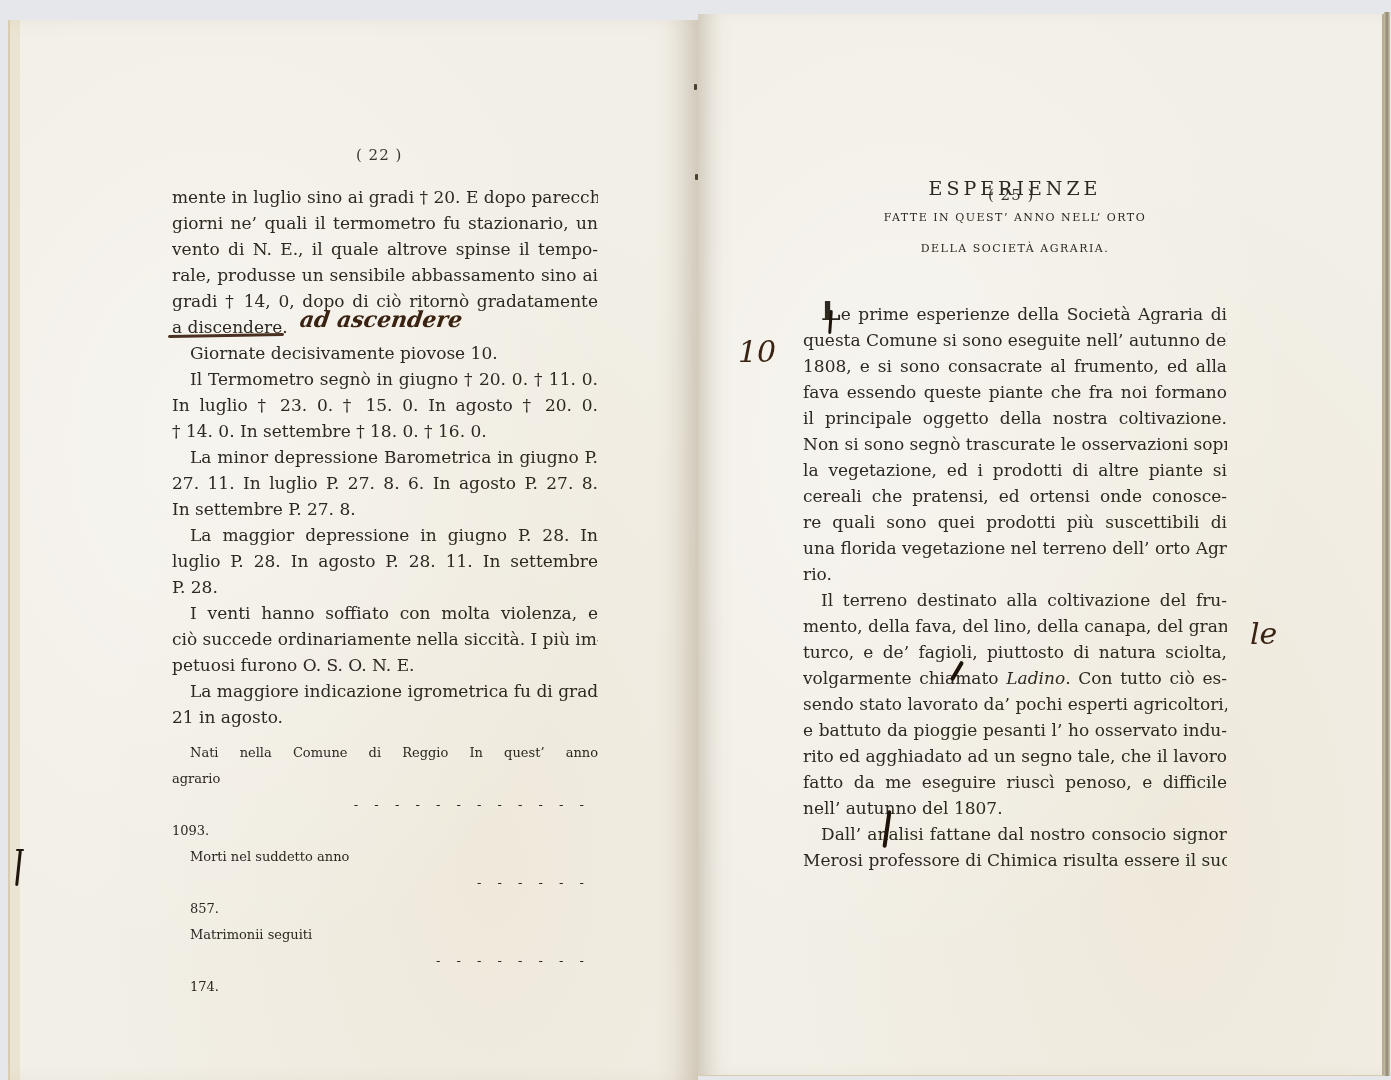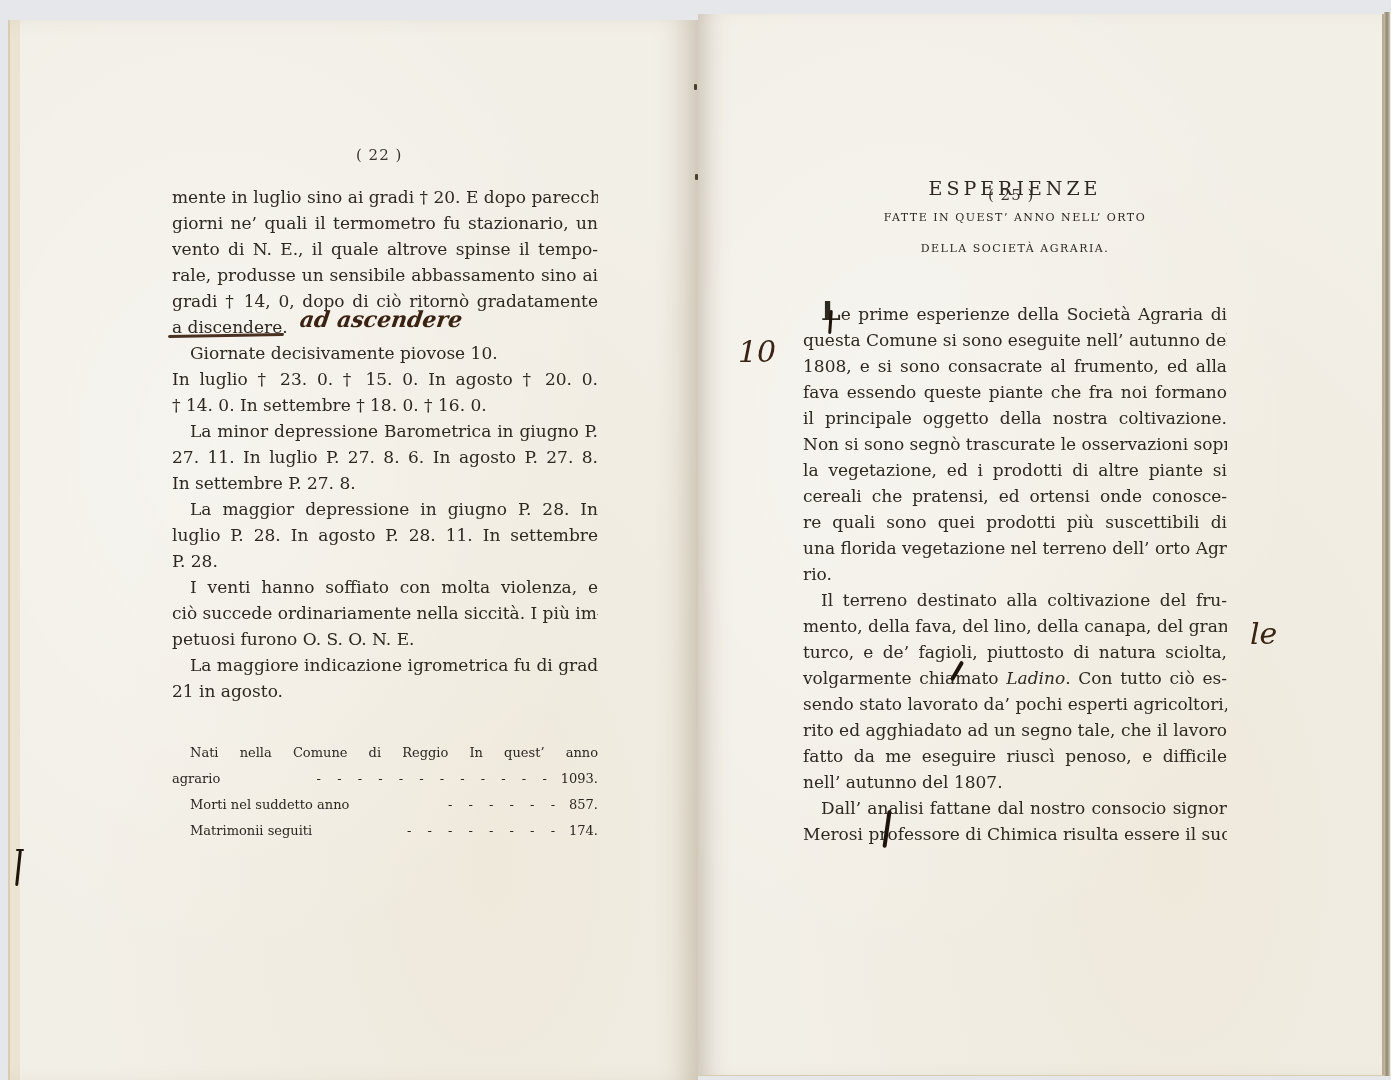--- a/index.html
+++ b/index.html
@@ -31,21 +31,21 @@
 
   .text-block { position: absolute; font-size: 17px; line-height: 26px; color: #2d2820; }
   .left-text { left: 172px; top: 180px; width: 426px; }
   .right-text { left: 803px; top: 297px; width: 424px; }
 
   .line { display: block; text-align: justify; text-align-last: justify; white-space: nowrap; overflow: hidden; }
   .line.last { text-align-last: left; }
   .line.indent { padding-left: 18px; }
 
   .list-block { position: absolute; left: 172px; top: 736px; width: 426px; font-size: 13px; line-height: 26px; }
-  .list-row { display: flex; white-space: nowrap; }
+  .list-row { display: flex; white-space: nowrap; flex-direction: column; }
   .list-row .label { padding-right: 10px; }
   .list-row .dashes { flex: 1; letter-spacing: 6px; overflow: hidden; text-align: right; padding-right: 8px; }
   .list-row .value { }
   .list-row.indent { padding-left: 18px; }
 
   .heading { position: absolute; left: 803px; width: 424px; text-align: center; color: #2d2820; }
   .heading-main { top: 173px; font-size: 19px; letter-spacing: 4px; }
   .heading-sub1 { top: 207px; font-size: 11px; letter-spacing: 1.5px; }
   .heading-sub2 { top: 238px; font-size: 11px; letter-spacing: 1.5px; }
 
@@ -81,20 +81,21 @@
   <div class="page-number left-number">( 22 )</div>
 
   <div class="text-block left-text">
     <span class="line">mente in luglio sino ai gradi † 20. E dopo parecchi</span>
     <span class="line">giorni ne’ quali il termometro fu stazionario, un</span>
     <span class="line">vento di N. E., il quale altrove spinse il tempo-</span>
     <span class="line">rale, produsse un sensibile abbassamento sino ai</span>
     <span class="line">gradi † 14, 0, dopo di ciò ritornò gradatamente</span>
     <span class="line last">a discendere.</span>
     <span class="line last indent">Giornate decisivamente piovose 10.</span>
+    <span class="line indent">Il Termometro segnò in giugno † 20. 0. † 11. 0.</span>
     <span class="line">In luglio † 23. 0. † 15. 0. In agosto † 20. 0.</span>
     <span class="line last">† 14. 0. In settembre † 18. 0. † 16. 0.</span>
     <span class="line indent">La minor depressione Barometrica in giugno P.</span>
     <span class="line">27. 11. In luglio P. 27. 8. 6. In agosto P. 27. 8.</span>
     <span class="line last">In settembre P. 27. 8.</span>
     <span class="line indent">La maggior depressione in giugno P. 28. In</span>
     <span class="line">luglio P. 28. In agosto P. 28. 11. In settembre</span>
     <span class="line last">P. 28.</span>
     <span class="line indent">I venti hanno soffiato con molta violenza, e</span>
     <span class="line">ciò succede ordinariamente nella siccità. I più im-</span>
@@ -143,20 +144,21 @@
     <span class="line">la vegetazione, ed i prodotti di altre piante si</span>
     <span class="line">cereali che pratensi, ed ortensi onde conosce-</span>
     <span class="line">re quali sono quei prodotti più suscettibili di</span>
     <span class="line">una florida vegetazione nel terreno dell’ orto Agra-</span>
     <span class="line last">rio.</span>
     <span class="line indent">Il terreno destinato alla coltivazione del fru-</span>
     <span class="line">mento, della fava, del lino, della canapa, del grano</span>
     <span class="line">turco, e de’ fagioli, piuttosto di natura sciolta,</span>
     <span class="line"><span>volgarmente chiamato</span> <em>Ladino</em><span>. Con tutto ciò es-</span></span>
     <span class="line">sendo stato lavorato da’ pochi esperti agricoltori,</span>
+    <span class="line">e battuto da pioggie pesanti l’ ho osservato indu-</span>
     <span class="line">rito ed agghiadato ad un segno tale, che il lavoro</span>
     <span class="line">fatto da me eseguire riuscì penoso, e difficile</span>
     <span class="line last">nell’ autunno del 1807.</span>
     <span class="line indent">Dall’ analisi fattane dal nostro consocio signor</span>
     <span class="line">Merosi professore di Chimica risulta essere il suo peso</span>
   </div>
 
   <div class="handwriting hw-margin-10">10</div>
   <div class="handwriting hw-margin-le">le</div>
   <div class="mark mark-1"></div>

